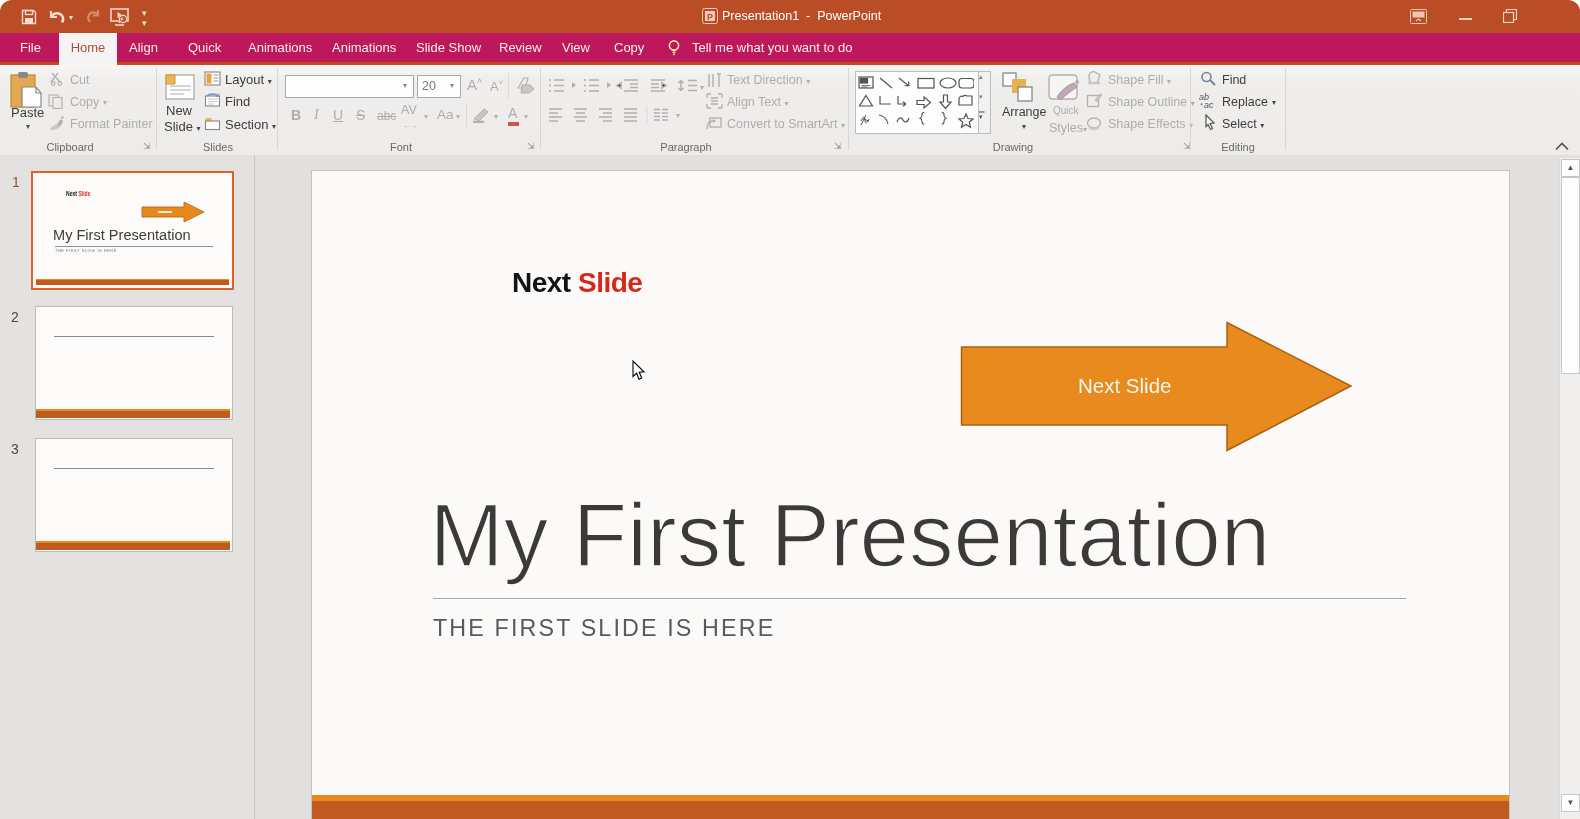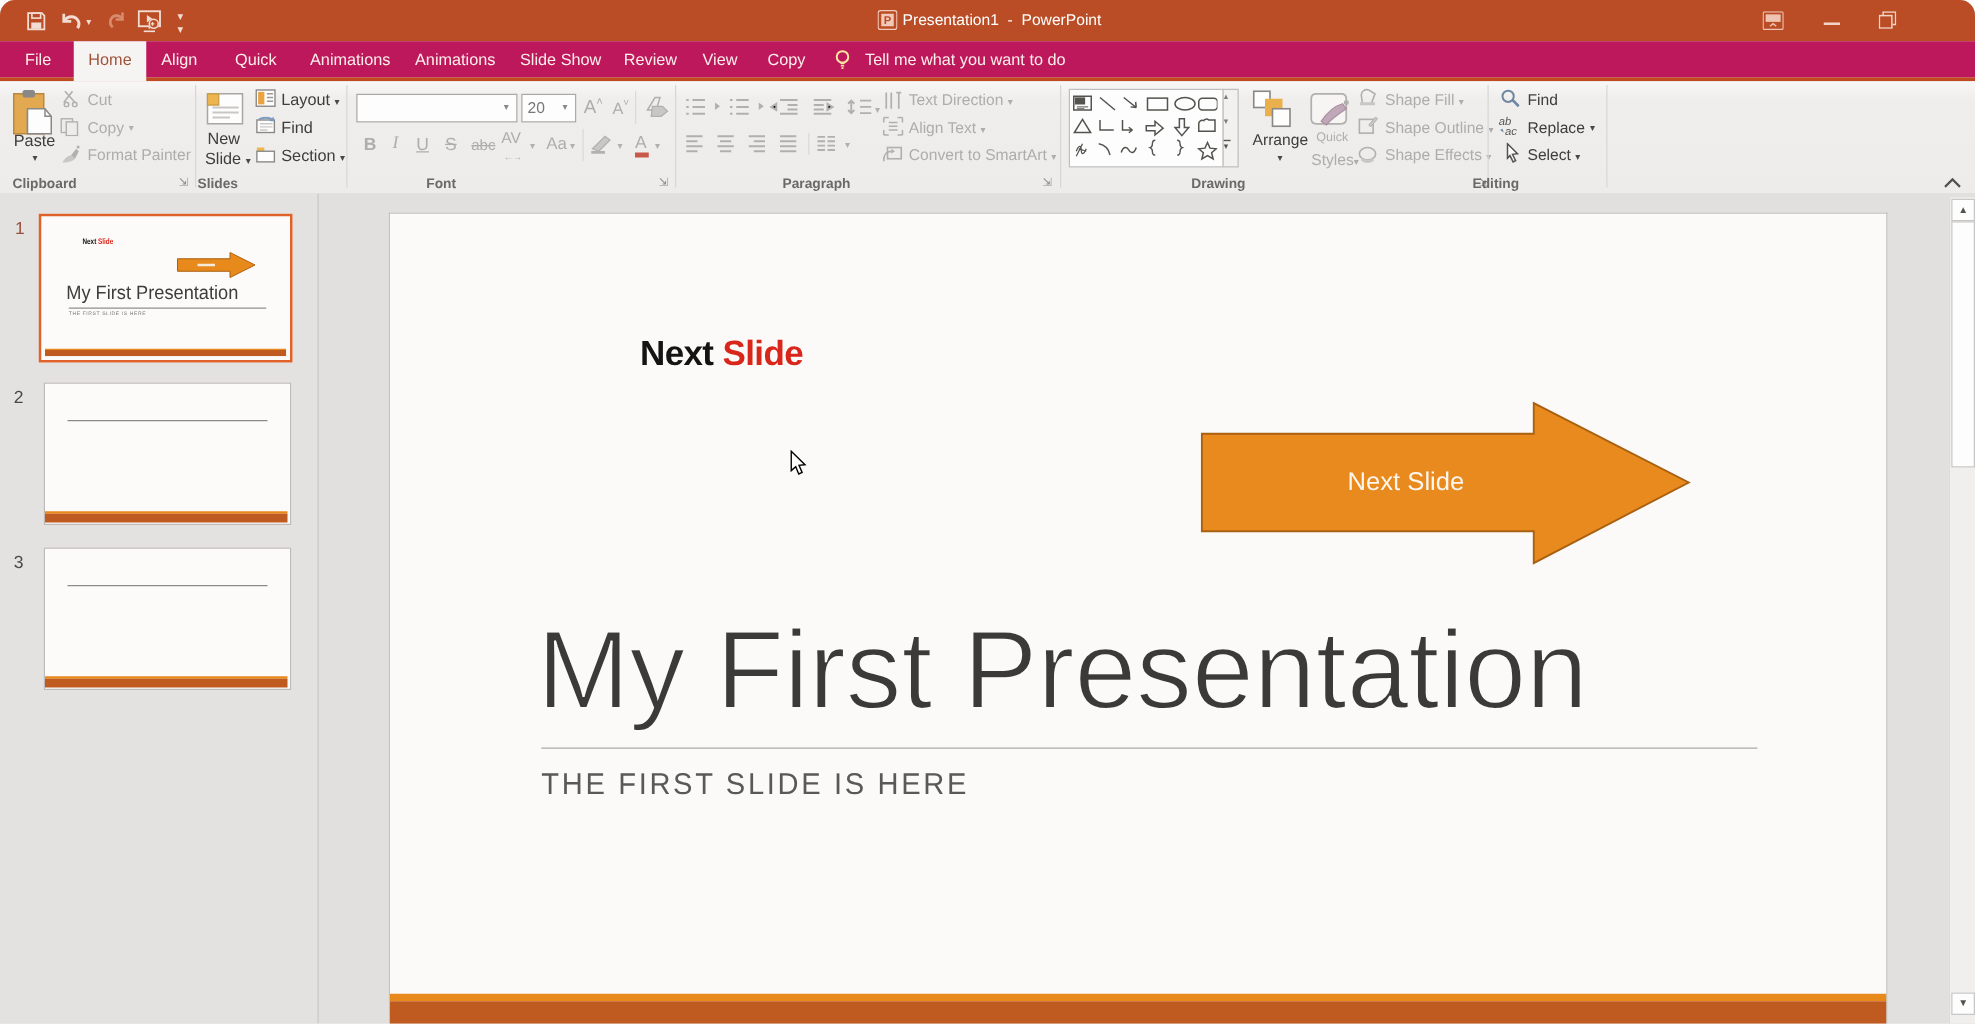--- a/index.html
+++ b/index.html
@@ -15,21 +15,21 @@
   #tabrow{left:0;top:33px;width:1580px;height:29px;background:#be185d;}
   #tabline{left:0;top:62px;width:1580px;height:3px;background:#C24A23;}
   .tab{position:absolute;top:7px;color:#FCEFE9;font-size:13px;}
   #hometab{position:absolute;left:59px;top:33px;width:58px;height:32px;background:#F6F4F3;
            z-index:5;text-align:center;}
   #hometab span{color:#A0523B;font-size:13px;line-height:29px;}
   
   #ribbon{left:0;top:65px;width:1580px;height:90px;background:linear-gradient(#F8F7F6,#EFEEED 14px,#EDECEB);
           border-bottom:1px solid #CFCDCB;}
   .vsep{position:absolute;top:3px;width:1px;height:82px;background:#D9D7D5;}
-  .glabel{position:absolute;top:76px;font-size:11px;color:#6B6967;width:120px;font-weight:bold;}
+  .glabel{position:absolute;top:76px;font-size:11px;color:#6B6967;width:120px;text-align:center;}
   .launch{position:absolute;top:76px;width:10px;height:10px;color:#908E8C;font-size:9px;}
   .ribtxt{position:absolute;font-size:12.5px;color:#3E3D3B;white-space:nowrap;}
   .ribgray{position:absolute;font-size:12.5px;color:#AFADAB;white-space:nowrap;text-align:right;}
   .dd{font-size:8px;}
   
   #mainarea{left:0;top:155px;width:1580px;height:664px;background:#E1E0DF;}
   #leftpane{left:0;top:155px;width:254px;height:664px;background:#E3E2E1;
             border-right:1px solid #C9C7C5;}
   .thumbnum{position:absolute;font-size:14px;color:#4A4846;}
   .thumb{position:absolute;background:#FCFBFA;border:1px solid #BDBBB9;}

